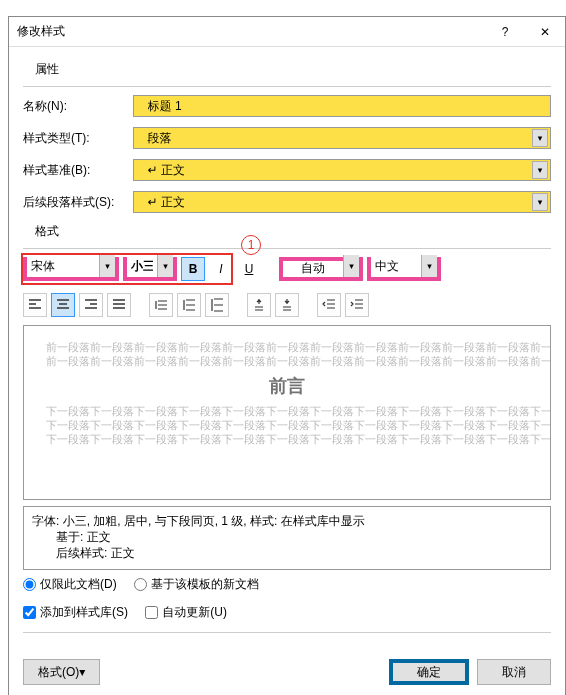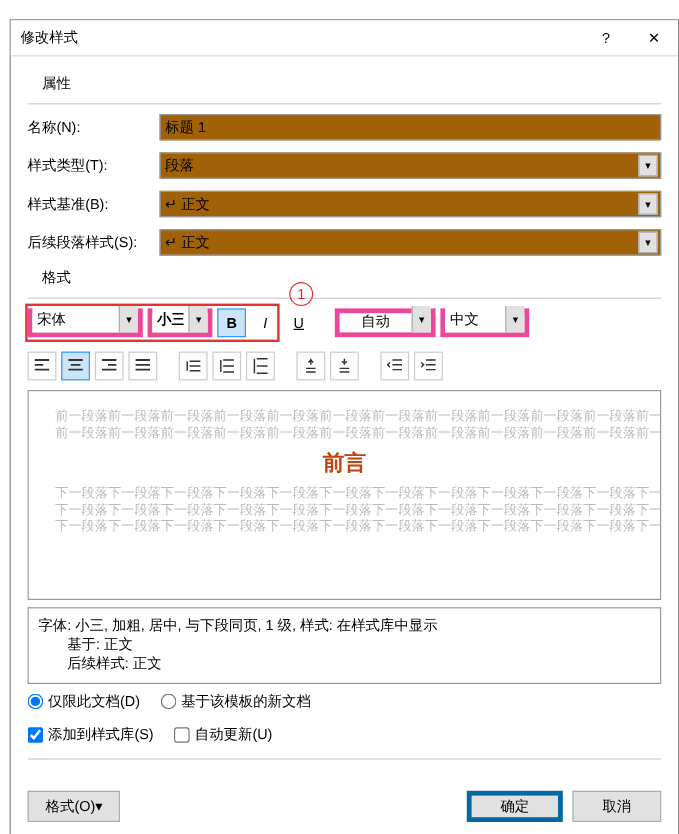--- a/index.html
+++ b/index.html
@@ -5,40 +5,40 @@
 *{box-sizing:border-box;margin:0;padding:0;font-family:"Microsoft YaHei","SimSun",sans-serif;font-size:12px}
 body{background:#fff;width:566px;height:695px;position:relative;overflow:hidden}
 .window{position:absolute;left:8px;top:16px;width:558px;height:695px;background:#fff;border:1px solid #888}
 .titlebar{height:30px;background:#fff;border-bottom:1px solid #ddd;display:flex;align-items:center;padding-left:8px}
 .titlebar .title{flex:1}
 .tb-btn{width:40px;height:30px;display:flex;align-items:center;justify-content:center;cursor:pointer}
 .content{padding:10px 14px}
 .section-label{margin:4px 12px 8px}
 .row{display:flex;align-items:center;margin-bottom:10px}
 .row-label{width:110px}
-.input,.select{border:1px solid #999;height:22px;padding:0 4px;background:#a16207}
+.input,.select{border:1px solid #999;height:22px;padding:0 14px;background:#fde047}
 .input{width:420px}
 .select{width:420px;display:flex;align-items:center;justify-content:space-between;padding-right:2px}
 .select .chev{width:16px;height:18px;background:#e1e1e1;border:1px solid #adadad;display:flex;align-items:center;justify-content:center;font-size:9px}
 .format-row{display:flex;align-items:center;gap:4px;margin-bottom:12px;position:relative}
 .combo{display:flex;align-items:flex-end;border:4px solid #ec4899;height:24px;background:#fff}
 .combo input{border:0;outline:0;padding:0 4px;width:60px;height:22px}
 .combo .chev{width:16px;height:22px;background:#e1e1e1;border-left:1px solid #adadad;display:flex;align-items:center;justify-content:center;font-size:9px}
 .biubtn{width:24px;height:24px;border:1px solid #ccc;background:#fdfdfd;display:flex;align-items:center;justify-content:center;font-family:"Times New Roman",serif;font-size:14px}
 .biubtn.active{background:#cce4f7;border-color:#3399ff}
 .red-box{position:absolute;border:2px solid #e6312d;left:-2px;top:-4px;width:212px;height:32px;pointer-events:none}
 .circ{position:absolute;left:218px;top:-22px;width:20px;height:20px;border:1.5px solid #e6312d;border-radius:50%;color:#e6312d;display:flex;align-items:center;justify-content:center;font-size:13px}
 .toolbar2{display:flex;align-items:center;gap:4px;margin-bottom:8px}
 .tbtn{width:24px;height:24px;border:1px solid #ccc;background:#fdfdfd;display:flex;align-items:center;justify-content:center}
 .tbtn svg{width:14px;height:14px}
 .tbtn.active{background:#cce4f7;border-color:#3399ff}
 .spacer{width:10px}
 .preview{border:1px solid #999;height:175px;padding:14px 22px;overflow:hidden}
 .preview .grey{color:#bbb;font-size:11px;line-height:14px;white-space:nowrap}
-.preview .head{text-align:center;font-size:18px;font-weight:bold;color:#c2410c;margin:6px 0;font-family:"SimSun"}
+.preview .head{text-align:center;font-size:18px;font-weight:bold;color:#737373;margin:6px 0;font-family:"SimSun"}
 .desc{border:1px solid #999;height:64px;padding:6px 8px;margin-top:6px;line-height:16px}
 .opts{margin-top:10px}
 .chk,.rad{display:inline-flex;align-items:center;gap:4px;margin-right:14px}
 .chk input,.rad input{width:13px;height:13px}
 .bottom{display:flex;align-items:flex-end;margin-top:26px;gap:8px}
 .btn{border:1px solid #adadad;background:#e1e1e1;height:26px;padding:0 14px;display:flex;align-items:center;cursor:pointer}
 .btn.primary{border:4px solid #0369a1}
 .u{text-decoration:underline}
 hr{border:0;border-top:1px solid #ccc;margin:4px 0 8px}
 </style>

